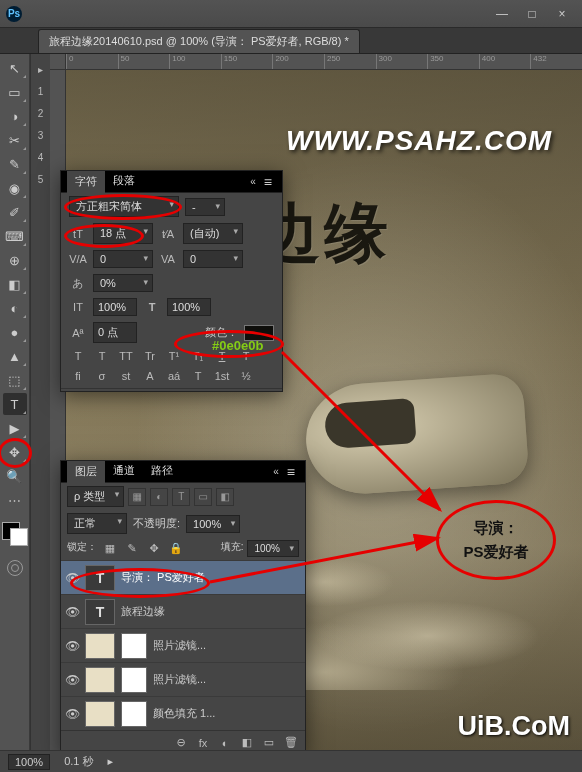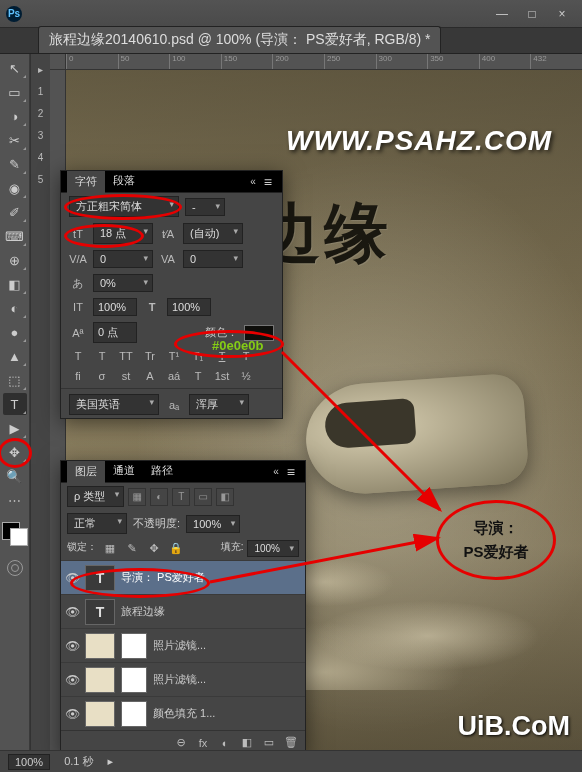--- a/index.html
+++ b/index.html
@@ -6,21 +6,21 @@
 body { width: 582px; height: 772px; background: #535353; overflow: hidden; position: relative; }
 
 
 .titlebar { height: 28px; background: linear-gradient(#535353,#4a4a4a); display: flex; align-items: center; padding: 0 6px; color: #ccc; font-size: 11px; border-bottom: 1px solid #2a2a2a; }
 .titlebar .ps-icon { width: 16px; height: 16px; background: #001d33; color: #5fc3ff; display: flex; align-items: center; justify-content: center; font-size: 10px; font-weight: bold; border-radius: 8px; margin-right: 6px; }
 .titlebar .gap { flex: 1; }
 .winbtn { width: 28px; height: 20px; display:flex;align-items:center;justify-content:center; color:#ccc; font-size:12px; margin-left:2px; }
 
 
 .tabbar { height: 26px; background: #383838; display:flex; align-items:flex-end; padding-left:38px; border-bottom:1px solid #222; }
-.doc-tab { background:#535353; color:#ddd; font-size:14px; padding:4px 10px; border:1px solid #222; border-bottom:none; border-radius:3px 3px 0 0; }
+.doc-tab { background:#535353; color:#ddd; font-size:11px; padding:4px 10px; border:1px solid #222; border-bottom:none; border-radius:3px 3px 0 0; }
 
 
 .main { position:absolute; top:54px; left:0; right:0; bottom:22px; display:flex; }
 .tools-col { width:30px; background:#535353; display:flex; flex-direction:column; align-items:center; padding-top:2px; border-right:1px solid #3a3a3a; }
 .tool { width:24px; height:22px; display:flex; align-items:center; justify-content:center; color:#ccc; font-size:13px; margin:1px 0; position:relative; border-radius:2px;}
 .tool.sel { background:#2f2f2f; }
 .tool .tri { position:absolute; right:1px; bottom:1px; width:0;height:0;border-left:3px solid transparent; border-bottom:3px solid #999; }
 .mini-panel { width:20px; background:#454545; border-left:1px solid #333; display:flex; flex-direction:column; align-items:center; padding-top:4px; }
 .mini-panel .slot { width:16px; height:18px; margin:2px 0; color:#bbb; font-size:10px; display:flex;align-items:center;justify-content:center;}
 .swatch-fg { width:18px; height:18px; background:#000; border:1px solid #aaa; margin-top:6px; }
@@ -290,25 +290,20 @@
     <span>fi</span>
     <span>σ</span>
     <span>st</span>
     <span>A</span>
     <span>aá</span>
     <span>T</span>
     <span>1st</span>
     <span>½</span>
   </div>
   <div class="divider"></div>
-  <div class="row">
-    <div class="dd" style="min-width:90px">美国英语</div>
-    <span class="ico">aₐ</span>
-    <div class="dd">浑厚</div>
-  </div>
 </div>
 
 <div class="layers">
   <div class="panel-head">
     <div class="ptab act">图层</div>
     <div class="ptab">通道</div>
     <div class="ptab">路径</div>
     <div class="spacer"></div>
     <div class="close">«</div>
     <div class="menu">≡</div>

